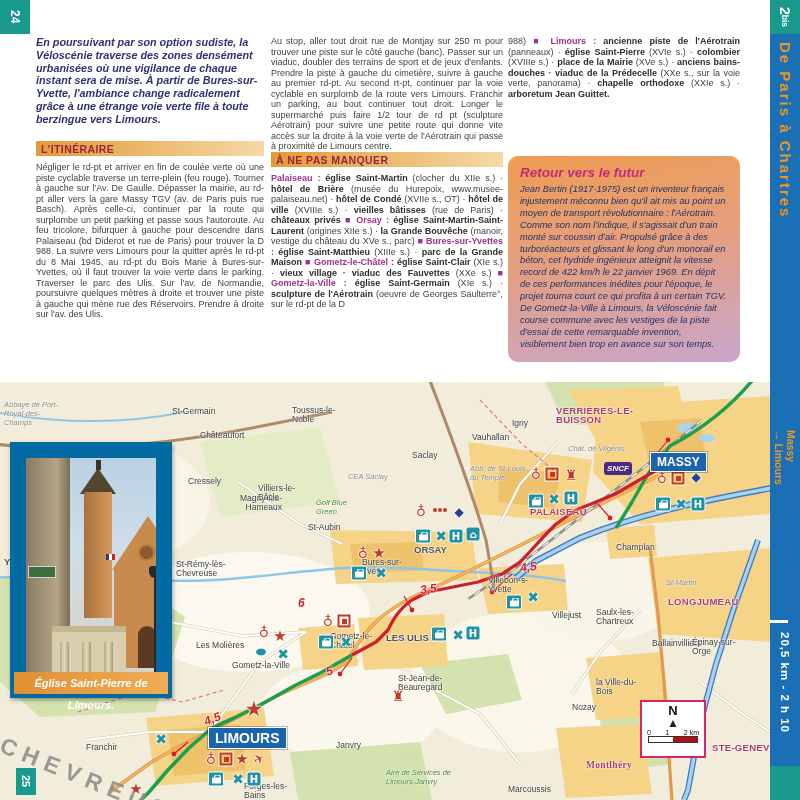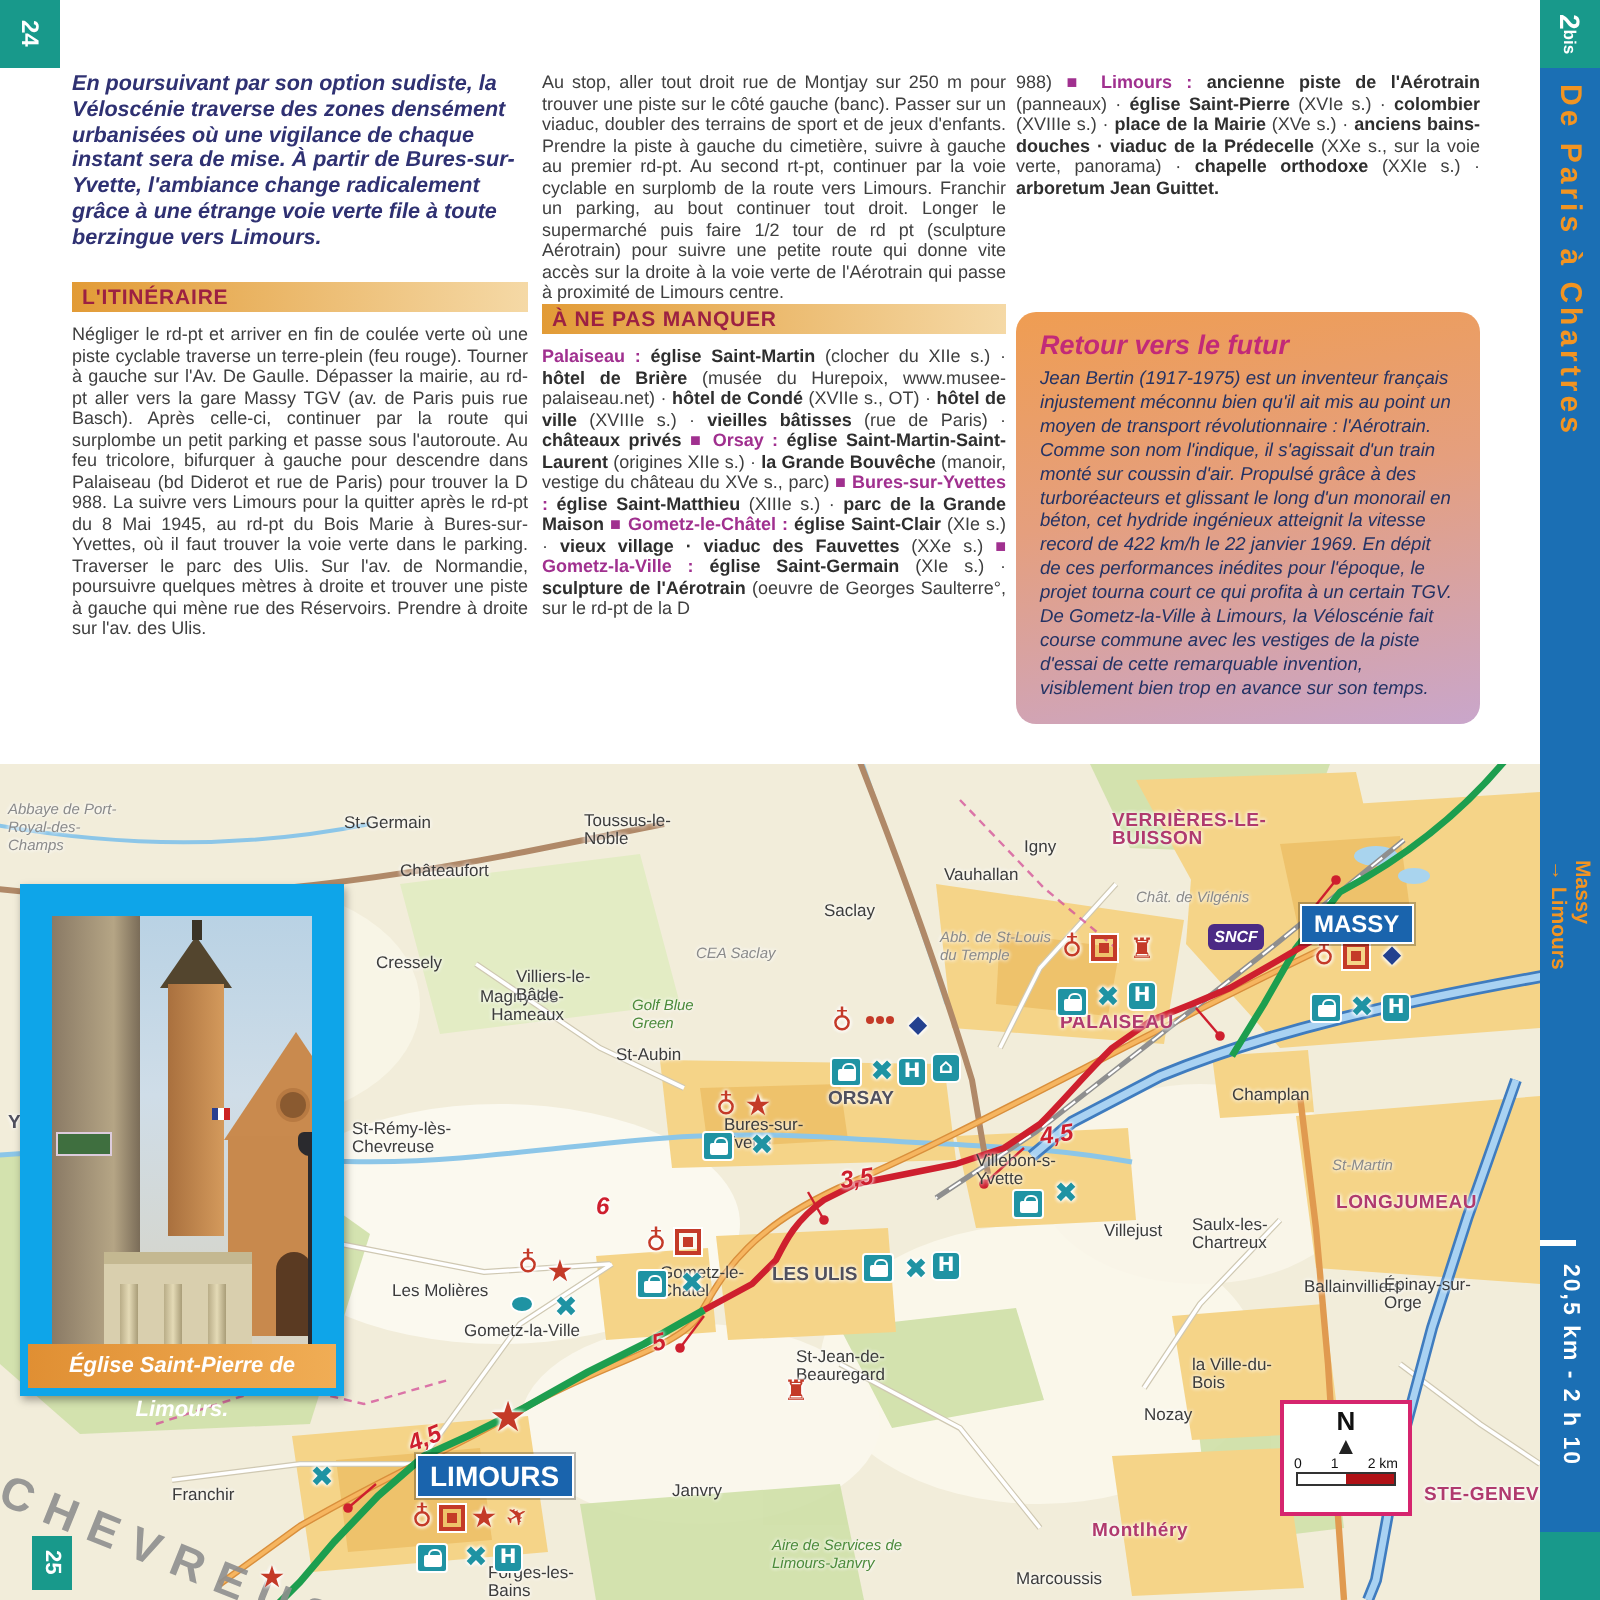--- a/index.html
+++ b/index.html
@@ -72,21 +72,21 @@
   .compass .n{font-weight:bold;font-size:13px;line-height:14px;margin-top:2px;color:#111}
   .compass .arrow{font-size:12px;line-height:11px;color:#222}
   .compass .ticks{display:flex;justify-content:space-between;font-size:7px;padding:0 5px;color:#111}
   .compass .scalebar{display:flex;height:5px;margin:0 6px;border:1px solid #333}
   .compass .scalebar .w{flex:1;background:#fff}
   .compass .scalebar .r{flex:1;background:#b01116}
 
   .p25{position:absolute;left:16px;top:386px;width:20px;height:27px;background:#18998b;color:#fff;font-weight:bold;font-size:11px;display:flex;align-items:center;justify-content:center;z-index:9}
 
   
-  .photo{position:absolute;left:10px;top:60px;width:162px;height:256px;background:#0ea5e9;padding:16px;box-sizing:border-box;box-shadow:1px 2px 4px rgba(0,0,0,.35);z-index:10}
+  .photo{position:absolute;left:10px;top:60px;width:162px;height:256px;background:#0369a1;padding:16px;box-sizing:border-box;box-shadow:1px 2px 4px rgba(0,0,0,.35);z-index:10}
   .photo-inner{position:relative;width:100%;height:100%;overflow:hidden;background:linear-gradient(#b9d2e4 0%,#cfdde8 40%,#d8d2c0 100%)}
   .ph-lbuild{position:absolute;left:0;top:0;width:44px;height:100%;background:linear-gradient(90deg,#8a7a65,#b5a585 70%,#7a6c58)}
   .ph-sign{position:absolute;left:2px;top:108px;width:26px;height:10px;background:#3f6f3f;border:1px solid #dcd}
   .ph-tower{position:absolute;left:58px;top:34px;width:28px;height:126px;background:linear-gradient(90deg,#a9703e,#d49a5c)}
   .ph-spire{position:absolute;left:54px;top:10px;width:0;height:0;border-left:18px solid transparent;border-right:18px solid transparent;border-bottom:26px solid #53452e}
   .ph-ball{position:absolute;left:70px;top:2px;width:5px;height:10px;background:#3a3326}
   .ph-gable{position:absolute;left:86px;top:58px;width:0;height:0;border-left:36px solid transparent;border-right:36px solid transparent;border-bottom:54px solid #c98a4e}
   .ph-nave{position:absolute;left:88px;top:110px;width:68px;height:100px;background:#c8894d}
   .ph-rose{position:absolute;left:114px;top:88px;width:13px;height:13px;border-radius:50%;background:#8a5a30;box-shadow:0 0 0 2px #b87a42}
   .ph-door{position:absolute;left:112px;top:168px;width:18px;height:42px;background:#5a3a22;border-radius:9px 9px 0 0}
@@ -247,21 +247,21 @@
         <div class="town city" style="left: 530px; top: 124px;">PALAISEAU</div>
         <div class="town" style="left: 616px; top: 160px;">Champlan</div>
         <div class="town city" style="left: 668px; top: 214px;">LONGJUMEAU</div>
         <div class="town area" style="left: 666px; top: 196px;">St-Martin</div>
         <div class="town wrap" style="left: 596px; top: 226px; max-width: 66px;">Saulx-les-Chartreux</div>
         <div class="town" style="left: 552px; top: 228px;">Villejust</div>
         <div class="town" style="left: 652px; top: 256px;">Ballainvilliers</div>
         <div class="town wrap" style="left: 692px; top: 256px; max-width: 56px;">Épinay-sur-Orge</div>
         <div class="town wrap" style="left: 596px; top: 296px; max-width: 52px;">la Ville-du-Bois</div>
         <div class="town" style="left: 572px; top: 320px;">Nozay</div>
-        <div class="town city" style="left: 546px; top: 378px;">Montlhéry</div>
+        <div class="town city" style="left: 586px; top: 378px; font-family: Liberation Serif, serif;">Montlhéry</div>
         <div class="town" style="left: 508px; top: 402px;">Marcoussis</div>
         <div class="town city" style="left: 712px; top: 360px;">STE-GENEVIÈVE-</div>
         <div class="town dark" style="left: 414px; top: 162px;">ORSAY</div>
         <div class="town wrap" style="left: 362px; top: 176px; max-width: 60px;">Bures-sur-Yvette</div>
         <div class="town wrap" style="left: 488px; top: 194px; max-width: 56px;">Villebon-s-Yvette</div>
         <div class="town" style="left: 308px; top: 140px;">St-Aubin</div>
         <div class="town dark" style="left: 4px; top: 174px;">YVETTE</div>
         <div class="town wrap" style="left: 176px; top: 178px; max-width: 64px;">St-Rémy-lès-Chevreuse</div>
         <div class="town dark" style="left: 386px; top: 250px;">LES ULIS</div>
         <div class="town wrap" style="left: 330px; top: 250px; max-width: 46px;">Gometz-le-Châtel</div>

